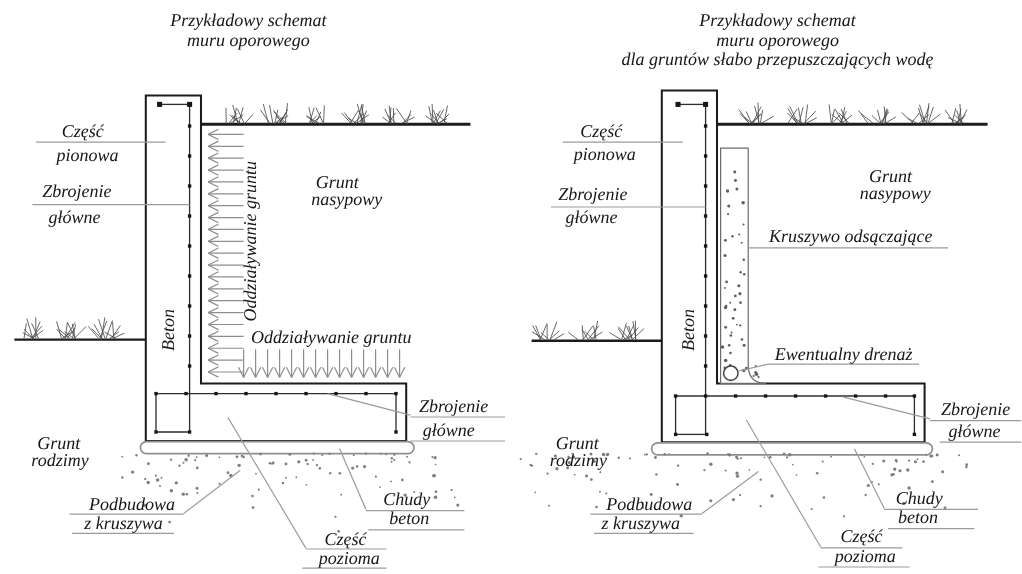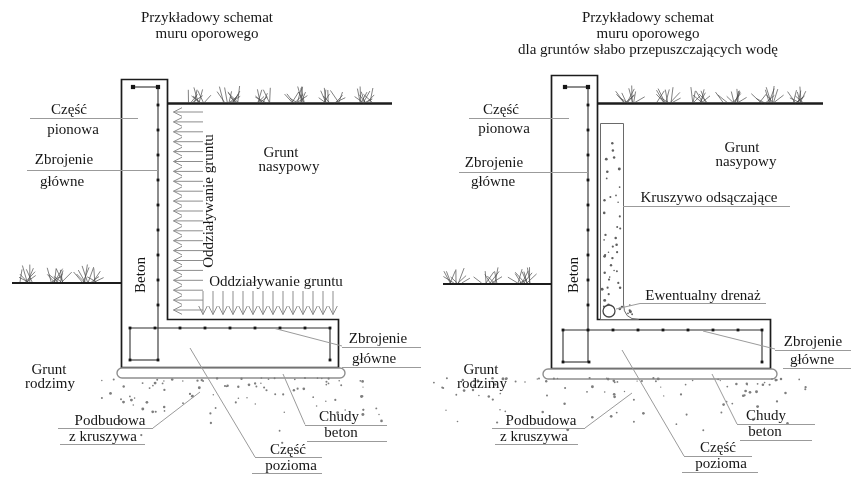--- a/index.html
+++ b/index.html
@@ -1,19 +1,19 @@
 <!DOCTYPE html>
 <html style="--ink: #1c1c1c; --rebar: #2e2e2e; --leader: #9b9b9b; --lean: #8f8f8f; --bg: #ffffff;"><head>
 <meta charset="utf-8">
 <style>
   :root{
     --ink:#1c1c1c; --rebar:#2e2e2e; --leader:#9b9b9b; --lean:#8f8f8f; --bg:#ffffff;
   }
   html,body{margin:0;padding:0;background:var(--bg);}
-  .canvas{width:852px;height:478px;position:relative;background:var(--bg);overflow:hidden;}
+  .canvas{width:852px;height:478px;position:relative;background:var(--bg);overflow:hidden;font-style:italic;}
   svg{display:block;}
   svg text{
     font-family:"Liberation Serif","DejaVu Serif",serif;
     font-size:15px; fill:#161616; text-anchor:middle;
   }
   .outline{fill:#ffffff;stroke:var(--ink);stroke-width:1.7;}
   .ground {stroke:var(--ink);stroke-width:2.4;}
   .ground2{stroke:var(--ink);stroke-width:2;}
   .lean   {fill:#ffffff;stroke:var(--lean);stroke-width:1.4;}
   .rebar  {stroke:var(--rebar);stroke-width:1.1;fill:none;}

